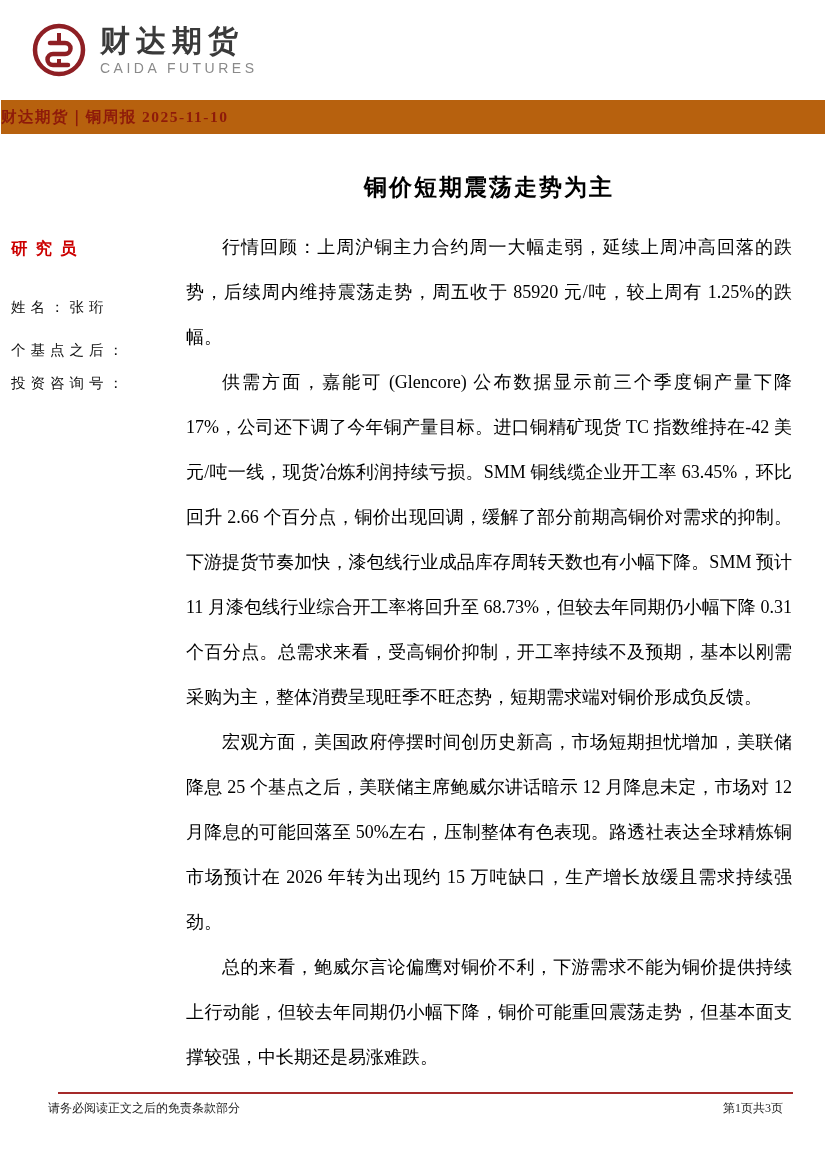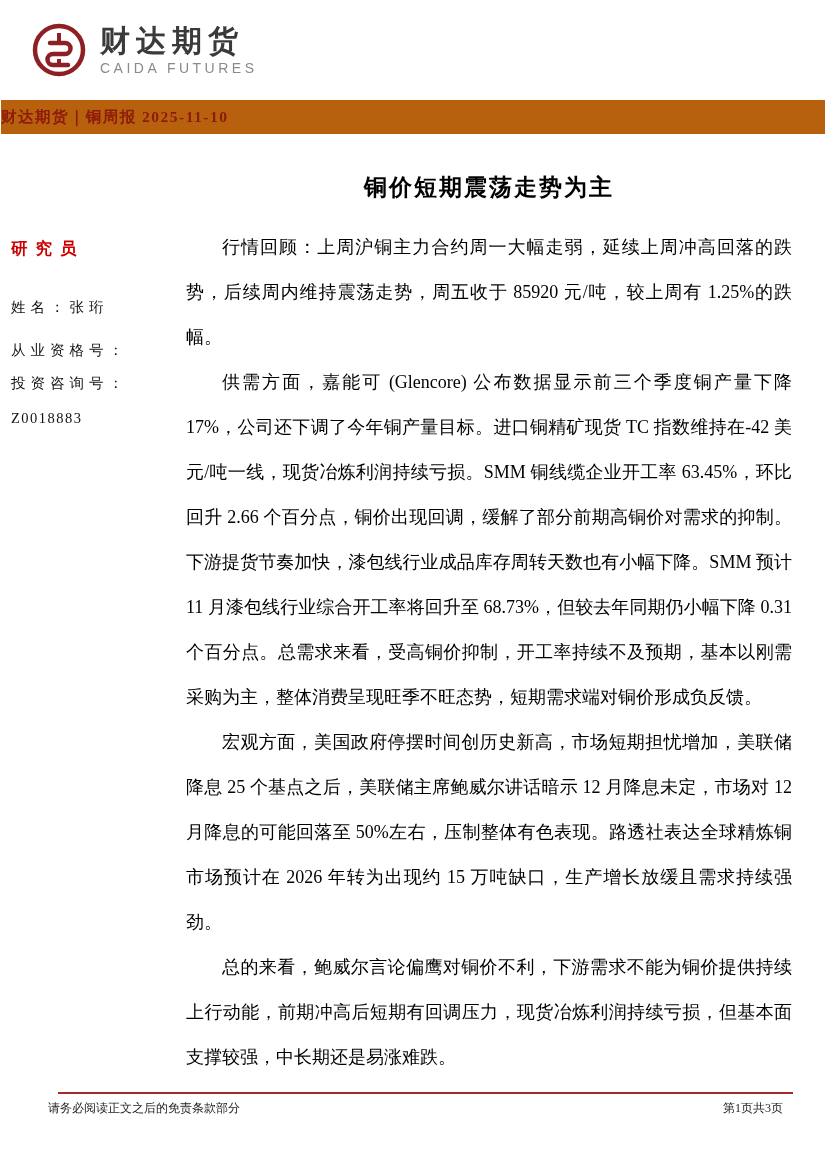--- a/index.html
+++ b/index.html
@@ -106,32 +106,31 @@
     </div>
   </div>
 
   <div class="banner">
     <span class="banner-text">财达期货｜铜周报  2025-11-10</span>
   </div>
 
   <aside class="sidebar">
     <div class="role">研究员</div>
     <div class="line name">姓名：张珩</div>
-    <div class="line clabel">从业资格号：</div>
+    <div class="line clabel">个基点之后：</div>
     <div class="line alabel">投资咨询号：</div>
-    <div class="line avalue">Z0018883</div>
   </aside>
 
   <main class="main">
     <h1 class="title">铜价短期震荡走势为主</h1>
     <div class="bodytext">
       <p>行情回顾：上周沪铜主力合约周一大幅走弱，延续上周冲高回落的跌势，后续周内维持震荡走势，周五收于 85920 元/吨，较上周有 1.25%的跌幅。</p>
       <p>供需方面，嘉能可 (Glencore) 公布数据显示前三个季度铜产量下降 17%，公司还下调了今年铜产量目标。进口铜精矿现货 TC 指数维持在-42 美元/吨一线，现货冶炼利润持续亏损。SMM 铜线缆企业开工率 63.45%，环比回升 2.66 个百分点，铜价出现回调，缓解了部分前期高铜价对需求的抑制。下游提货节奏加快，漆包线行业成品库存周转天数也有小幅下降。SMM 预计 11 月漆包线行业综合开工率将回升至 68.73%，但较去年同期仍小幅下降 0.31 个百分点。总需求来看，受高铜价抑制，开工率持续不及预期，基本以刚需采购为主，整体消费呈现旺季不旺态势，短期需求端对铜价形成负反馈。</p>
       <p>宏观方面，美国政府停摆时间创历史新高，市场短期担忧增加，美联储降息 25 个基点之后，美联储主席鲍威尔讲话暗示 12 月降息未定，市场对 12 月降息的可能回落至 50%左右，压制整体有色表现。路透社表达全球精炼铜市场预计在 2026 年转为出现约 15 万吨缺口，生产增长放缓且需求持续强劲。</p>
-      <p>总的来看，鲍威尔言论偏鹰对铜价不利，下游需求不能为铜价提供持续上行动能，前期冲高后短期有回调压力，现货冶炼利润持续亏损，但基本面支撑较强，中长期还是易涨难跌。</p>
+      <p>总的来看，鲍威尔言论偏鹰对铜价不利，下游需求不能为铜价提供持续上行动能，但较去年同期仍小幅下降，铜价可能重回震荡走势，但基本面支撑较强，中长期还是易涨难跌。</p>
     </div>
   </main>
 
   <div class="footer-rule"></div>
   <div class="footer-row">
     <span>请务必阅读正文之后的免责条款部分</span>
     <span>第1页共3页</span>
   </div>
 
 </div>

